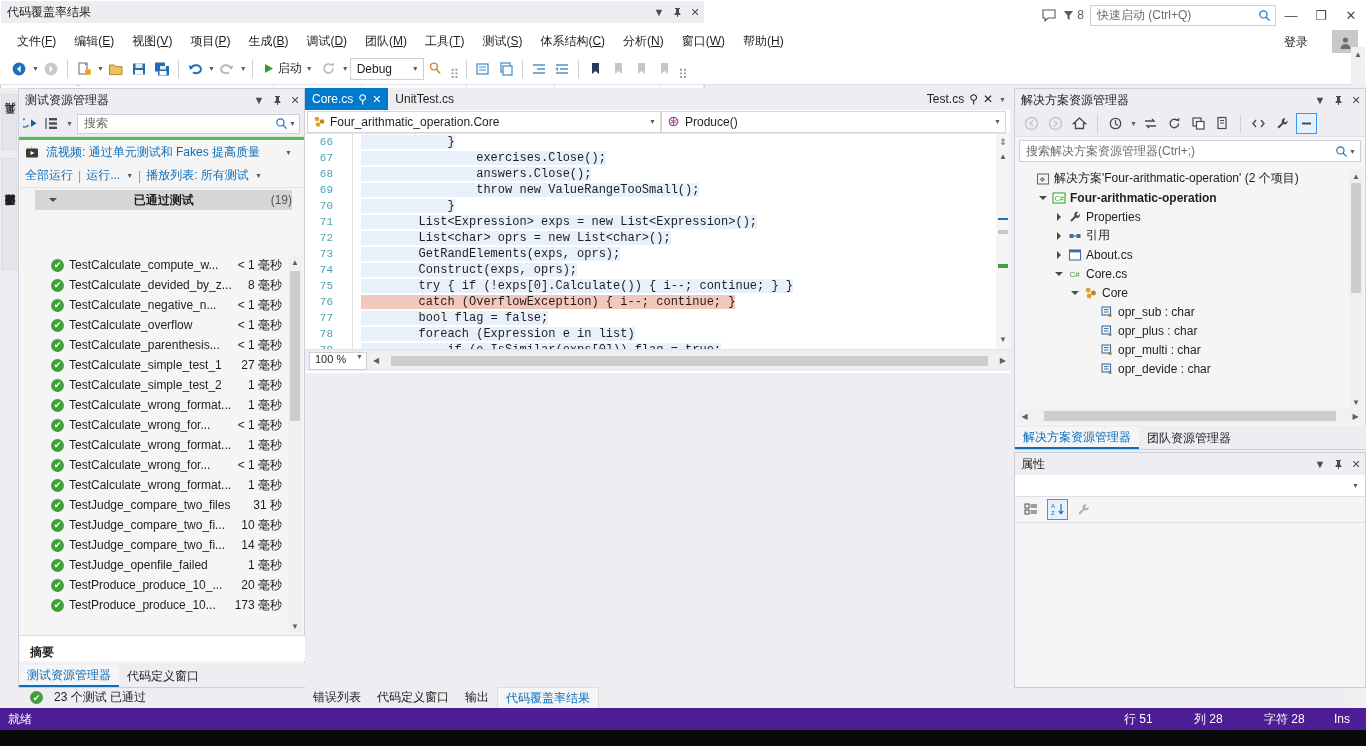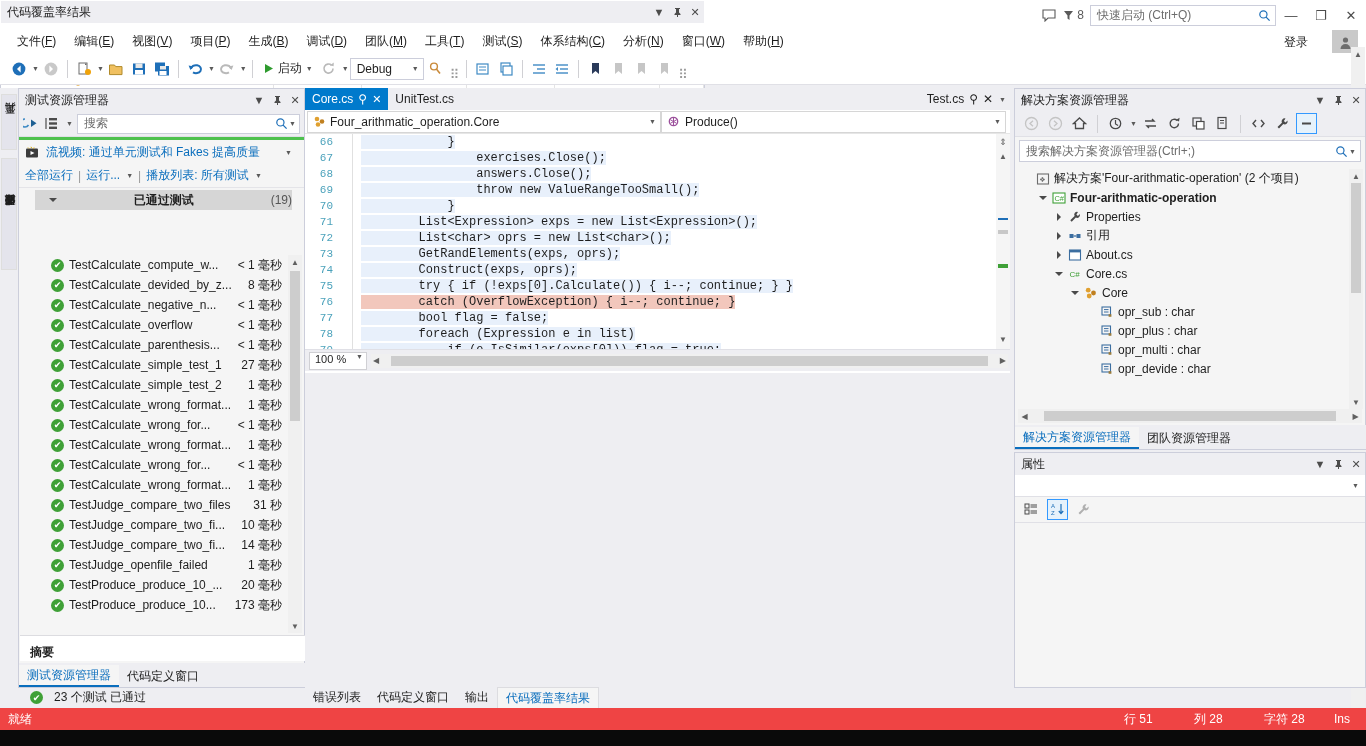--- a/index.html
+++ b/index.html
@@ -187,21 +187,21 @@
   
   #props { left:1014px; top:452px; width:352px; height:236px; background:#f5f5f5; }
   .pr-combo { height:22px; background:#fff; border-bottom:1px solid #e0e0e6; display:flex; align-items:center; justify-content:flex-end; padding-right:6px;}
   .pr-toolbar { height:26px; display:flex; align-items:center; gap:5px; padding:0 6px; border-bottom:1px solid #e0e0e6; background:#f5f5f5;}
   .pr-ibtn { width:21px; height:21px; display:flex; align-items:center; justify-content:center; }
   .pr-ibtn.sel { border:1px solid #3399ff; background:#e6f2fb; }
 
   
   .statusbar {
     position:absolute; left:0; bottom:16px; width:1366px; height:22px;
-    background:#ef4444; color:#fff; display:flex; align-items:center; font-size:12px;
+    background:#4c1d95; color:#fff; display:flex; align-items:center; font-size:12px;
   }
   .sb-left { padding-left:8px; }
   .sb-right { margin-left:auto; display:flex; align-items:center; }
   .sb-cell { padding:0 8px; min-width:70px; }
   .taskbar { position:absolute; left:0; bottom:0; width:1366px; height:16px; background:#0a0a0a; }
   svg { display:block; }
 </style>
 </head>
 <body>
 

